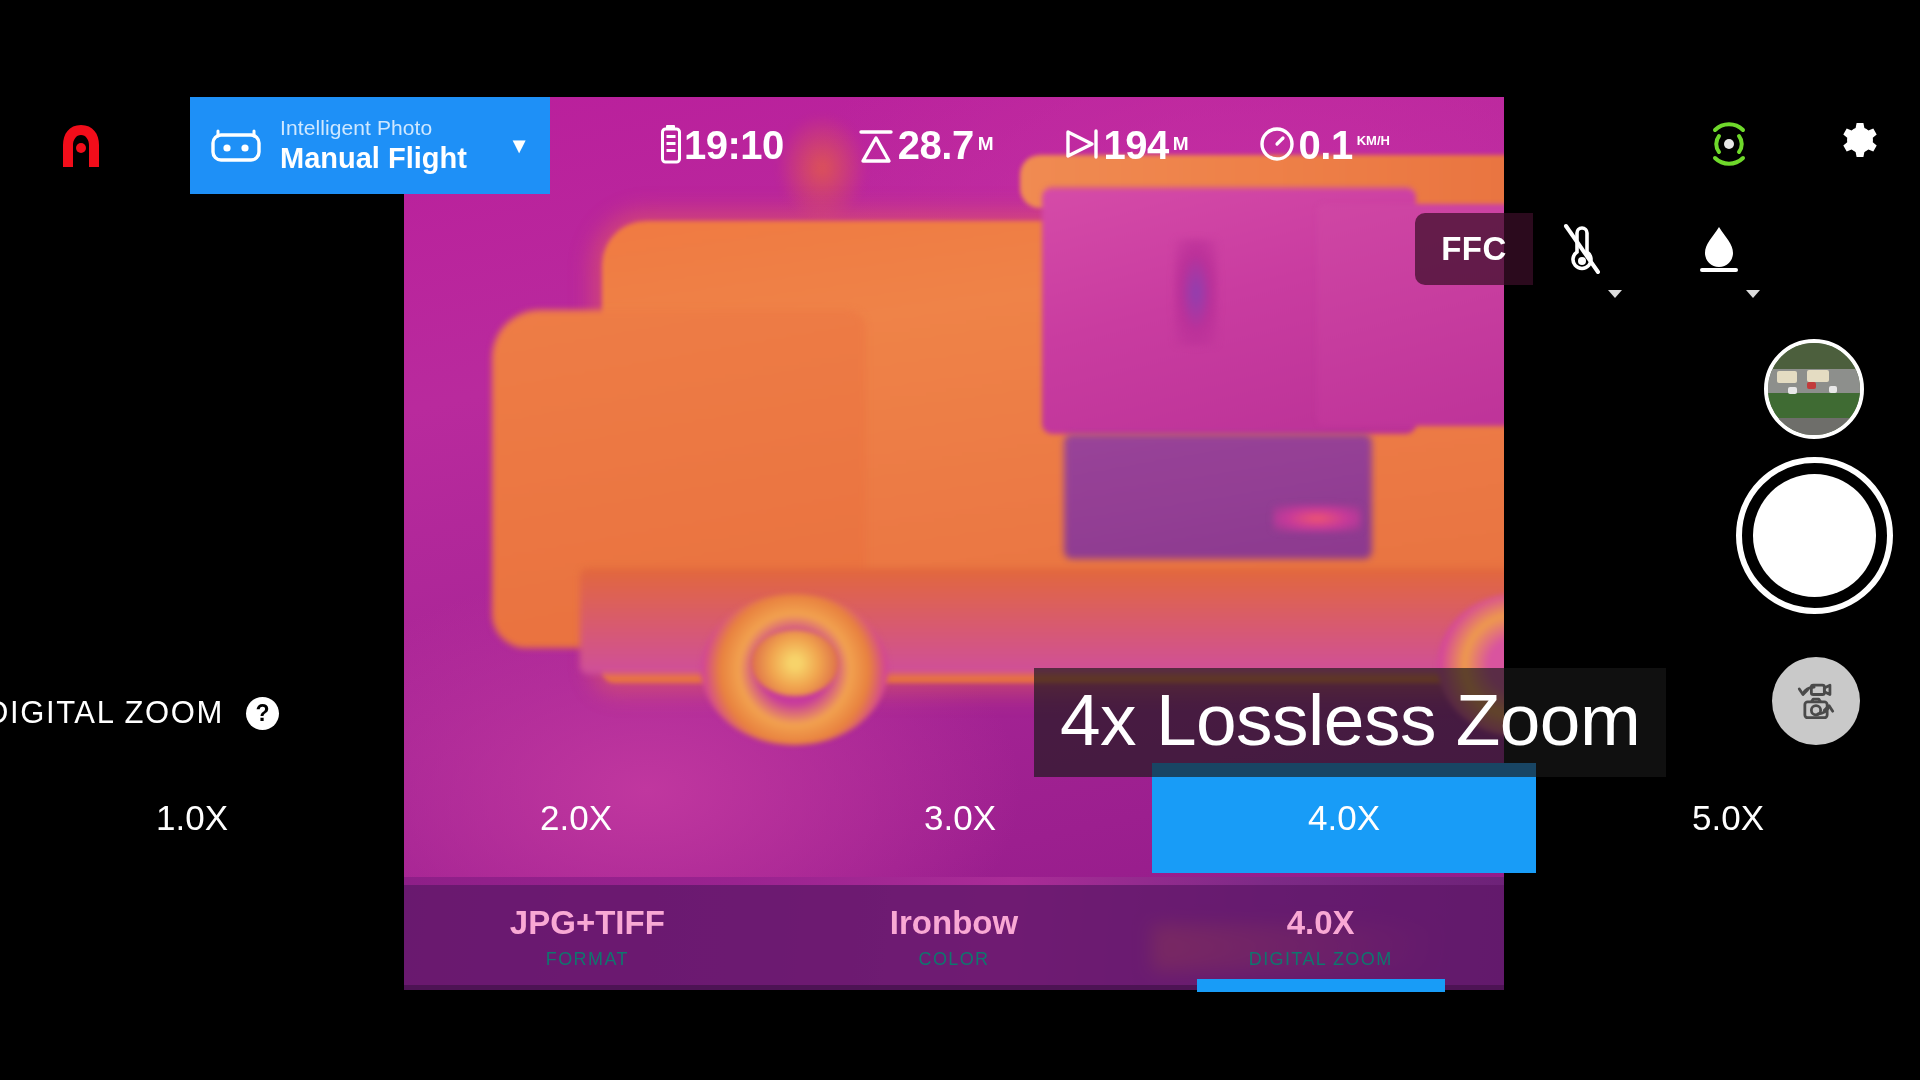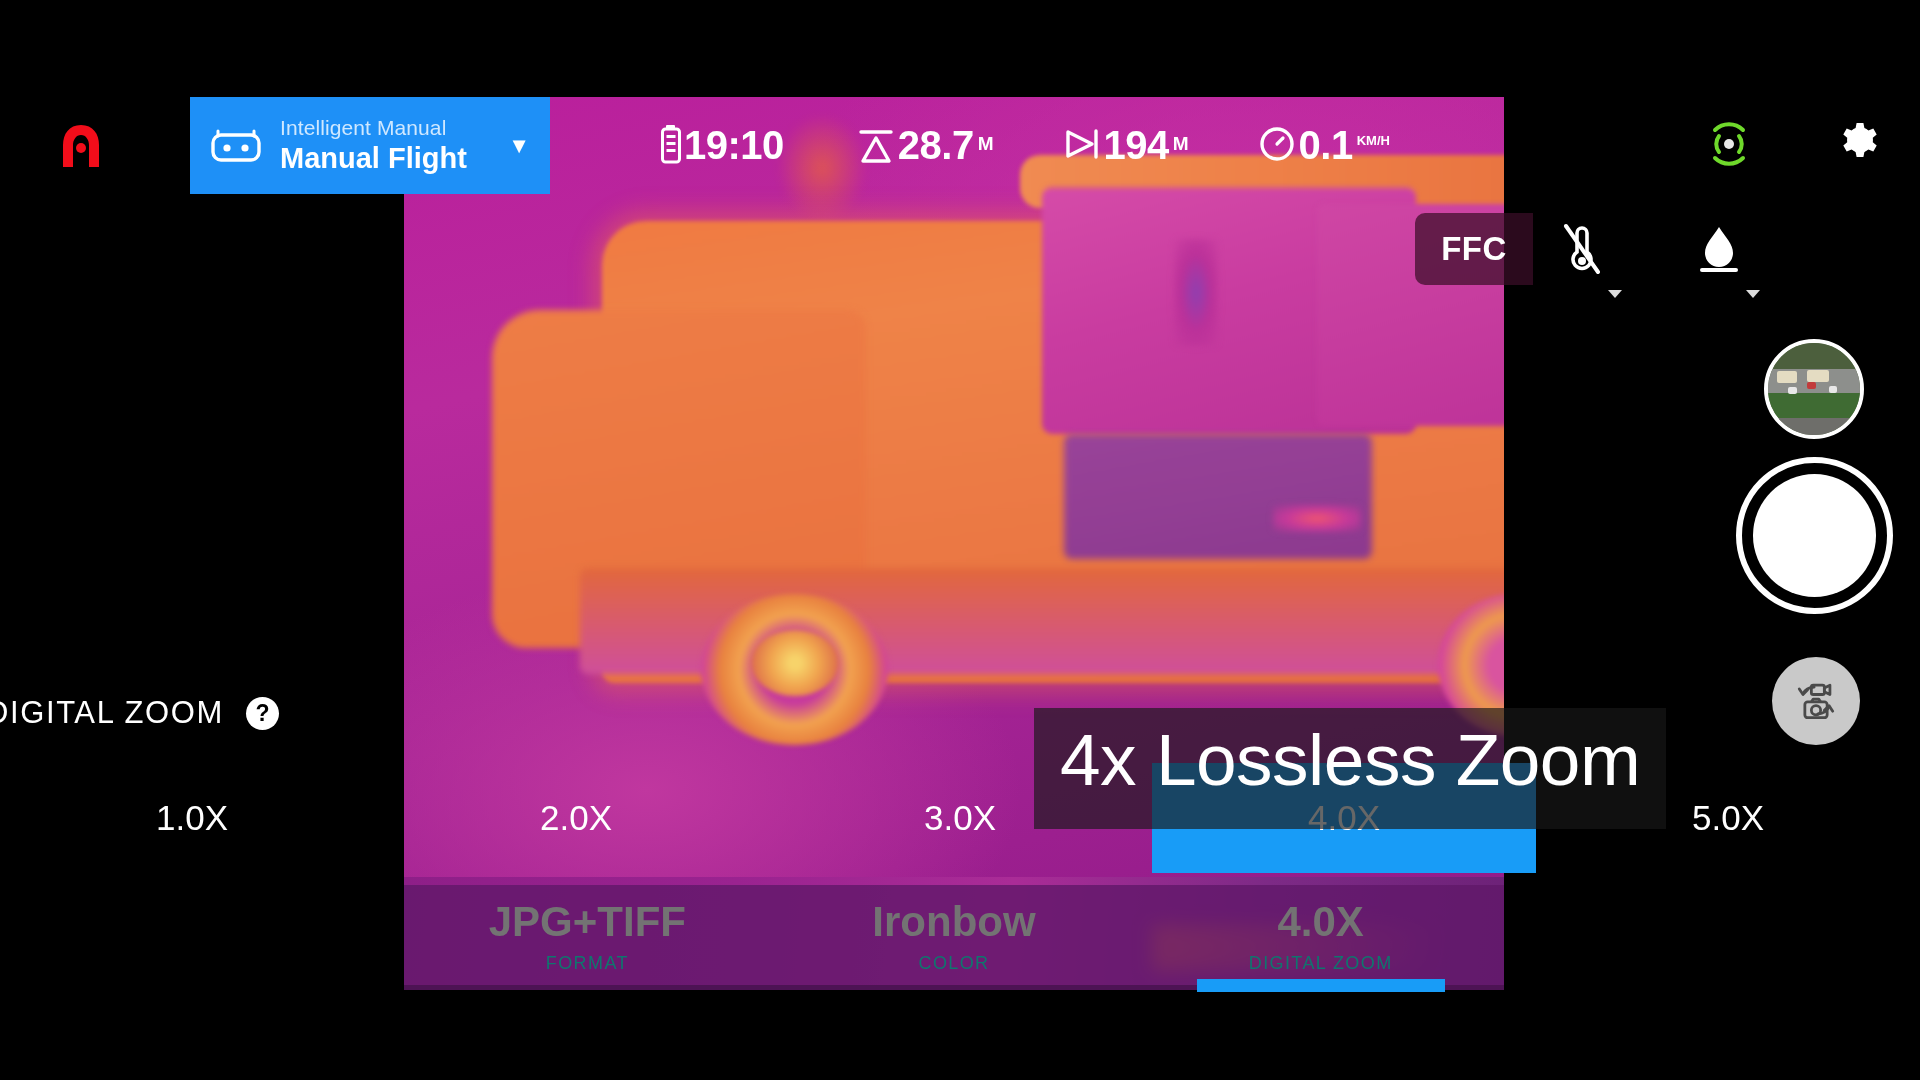--- a/index.html
+++ b/index.html
@@ -215,43 +215,43 @@
     display:flex; z-index:33;
   }
   .zoom-cell {
     flex:1 1 0; display:flex; align-items:center; justify-content:center;
     color:#fff; font-size:35px; background:transparent;
   }
   .zoom-cell.on { background:#189cf7; }
 
   
   .caption {
-    position:absolute; left:1034px; top:708px;
-    padding:10px 26px 28px 26px;
+    position:absolute; left:1034px; top:668px;
+    padding:10px 26px 16px 26px;
     background:rgba(25,25,25,0.66);
     color:#fff; font-size:73px; letter-spacing:-.5px;
     white-space:nowrap; z-index:35;
   }
 
   
   .bottombar {
     position:absolute; left:0; top:885px; width:1920px; height:105px; z-index:36;
   }
   .bb-black-l { position:absolute; left:0; top:0; width:404px; height:105px; background:#000; }
   .bb-black-r { position:absolute; left:1504px; top:0; width:416px; height:105px; background:#000; }
   .bb-center {
     position:absolute; left:404px; top:0; width:1100px; height:105px;
     background:rgba(96,24,105,0.80);
     display:flex; align-items:center;
   }
   .bb-item {
     flex:1 1 0; display:flex; flex-direction:column; align-items:center; justify-content:center;
     position:relative; height:100%;
   }
-  .bb-val { color:#737373; font-size:42px; font-weight:bold; line-height:1; }
+  .bb-val { color:#f9a8d4; font-size:33px; font-weight:bold; line-height:1; }
   .bb-cap { color:#0f766e; font-size:18px; letter-spacing:1.4px; margin-top:10px; }
   .bb-underline {
     position:absolute; left:50%; transform:translateX(-50%);
     bottom:-2px; width:248px; height:13px; background:#189cf7;
   }
   .mode-square {
     width:31px; height:36px; border:3px solid #f0d6ef; border-radius:4px;
   }
 </style>
 </head>
@@ -292,21 +292,21 @@
     <div class="mode-chip">
       <span class="ctrl-icon">
         <svg viewBox="0 0 52 40" width="52" height="40">
           <path d="M8 12 L8 7 M44 12 L44 7" stroke="#fff" stroke-width="3" stroke-linecap="round"></path>
           <rect x="3" y="11" width="46" height="25" rx="8" fill="none" stroke="#fff" stroke-width="3.4"></rect>
           <circle cx="17" cy="24" r="3.6" fill="#fff"></circle>
           <circle cx="35" cy="24" r="3.6" fill="#fff"></circle>
         </svg>
       </span>
       <span class="mode-text">
-        <span class="mode-sub">Intelligent Manual</span>
+        <span class="mode-sub">Intelligent Photo</span>
         <span class="mode-main">Manual Flight</span>
       </span>
       <span class="mode-caret">▼</span>
     </div>
 
     <div class="telemetry">
 
       <div class="tele-item">
         <span>
           <svg viewBox="0 0 22 40" width="22" height="40">

